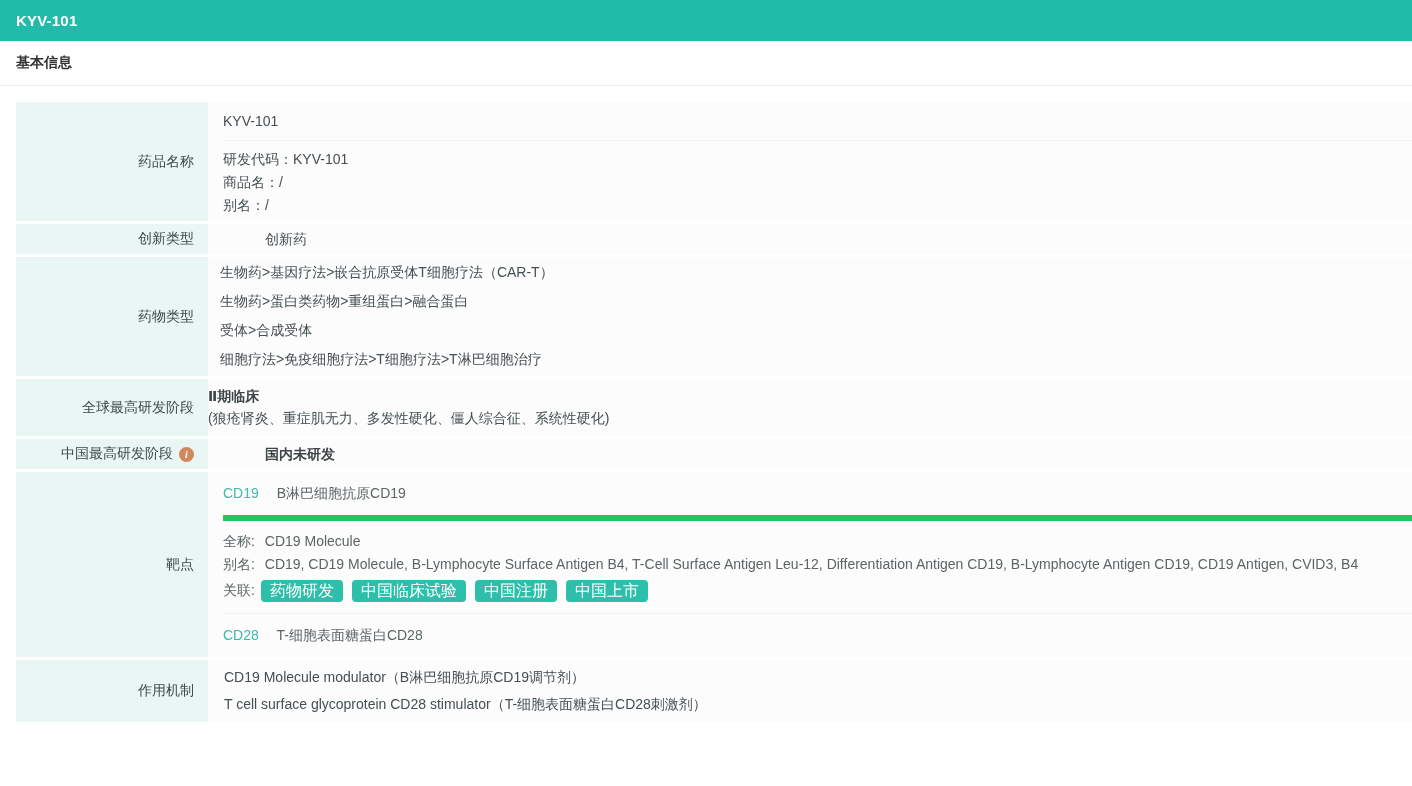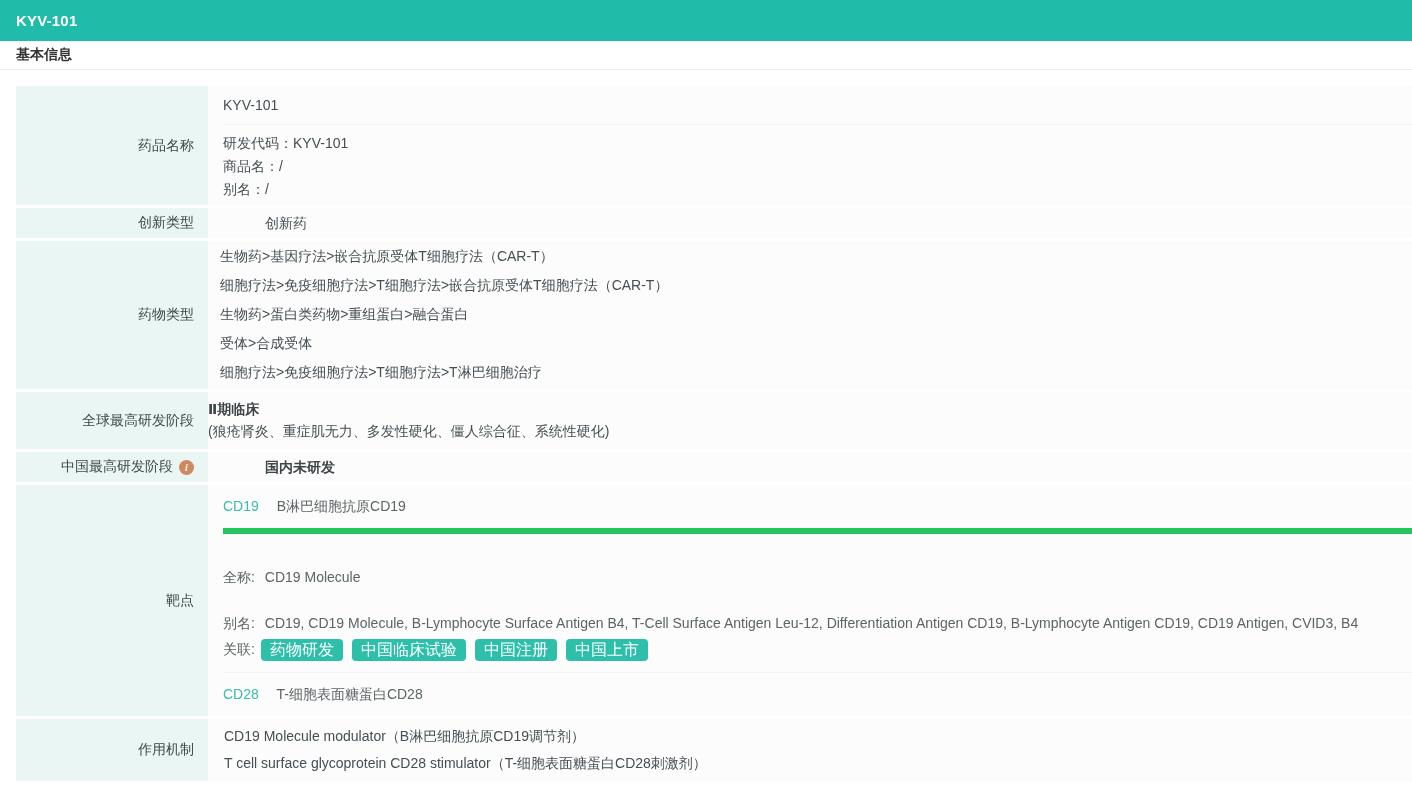--- a/index.html
+++ b/index.html
@@ -2,21 +2,21 @@
 <html><head>
 <meta charset="utf-8">
 <style>
   * { margin:0; padding:0; box-sizing:border-box; }
   html,body { width:1412px; background:#ffffff; font-family:"Liberation Sans","DejaVu Sans",sans-serif; }
   body { height:786px; overflow:hidden; }
 
   .topbar { height:41px; background:#20bca9; display:flex; align-items:center; padding:0 16px; }
   .topbar-title { color:#ffffff; font-size:15px; font-weight:bold; letter-spacing:.2px; }
 
-  .section-head { height:29px; display:flex; align-items:center; padding:0 16px; border-bottom:1px solid #ededed; }
+  .section-head { height:45px; display:flex; align-items:center; padding:0 16px; border-bottom:1px solid #ededed; }
   .section-title { font-size:14px; font-weight:bold; color:#333333; }
 
   .info-table { margin:16px 0 0 16px; }
   .row { display:flex; margin-bottom:3px; }
   .row-label { width:192px; flex:0 0 192px; background:#eaf6f4; display:flex; align-items:center; justify-content:flex-end; padding-right:14px; font-size:14px; color:#3f4849; text-align:right; }
   .row-content { flex:1; background:#fcfcfc; padding-left:15px; font-size:14px; color:#454e52; }
 
   
   .sub-top { padding:11px 0 11px; border-bottom:1px solid #f1f2f2; }
   .sub-details { padding:7px 0 4px; }
@@ -35,21 +35,21 @@
   .stage-ind { line-height:23px; }
 
   .bold-val { font-weight:bold; color:#3e4547; }
 
   
   .tgt-line { padding:12px 0; line-height:19px; border-bottom:6px solid #22c55e; }
   .tgt-line.last { border-bottom:none; border-top:1px solid #f1f2f2; }
   .tgt-code { color:#3bbcab; margin-right:14px; cursor:pointer; }
   .tgt-name { color:#5c6466; }
   .tgt-detail { padding:9px 0 10px; color:#5c6466; }
-  .tgt-detail .d-line { line-height:23px;margin-top:23px; }
+  .tgt-detail .d-line { line-height:23px; }
   .d-key { margin-right:6px; }
   .links-line { display:flex; align-items:center; margin-top:3px; height:24px; }
   .tag-btn { display:inline-flex; align-items:center; background:#2ebfab; color:#ffffff; font-size:16px; border:none; border-radius:4px; padding:4px 9px; margin-right:9px; cursor:pointer; line-height:14px; font-family:inherit; }
 
   
   .moa-wrap { padding:4px 0; }
   .moa-line { line-height:27px;padding-left:16px; }
 
   
   .info-icon { display:inline-block; width:15px; height:15px; border-radius:50%; background:#d0885e; color:#ffffff; font-size:10px; font-style:italic; font-weight:bold; text-align:center; line-height:15px; margin-left:6px; cursor:pointer; font-family:"Liberation Serif","DejaVu Serif",serif; }
@@ -83,21 +83,20 @@
     <div class="row-label">创新类型</div>
     <div class="row-content">
       <div class="single-line">创新药</div>
     </div>
   </div>
 
   <div class="row">
     <div class="row-label">药物类型</div>
     <div class="row-content dt-wrap">
       <div class="dt-line">生物药&gt;基因疗法&gt;嵌合抗原受体T细胞疗法（CAR-T）</div>
-      <div class="dt-line">细胞疗法&gt;免疫细胞疗法&gt;T细胞疗法&gt;嵌合抗原受体T细胞疗法（CAR-T）</div>
       <div class="dt-line">生物药&gt;蛋白类药物&gt;重组蛋白&gt;融合蛋白</div>
       <div class="dt-line">受体&gt;合成受体</div>
       <div class="dt-line">细胞疗法&gt;免疫细胞疗法&gt;T细胞疗法&gt;T淋巴细胞治疗</div>
     </div>
   </div>
 
   <div class="row">
     <div class="row-label">全球最高研发阶段</div>
     <div class="row-content stage-wrap">
       <div class="stage-name">Ⅱ期临床</div>

